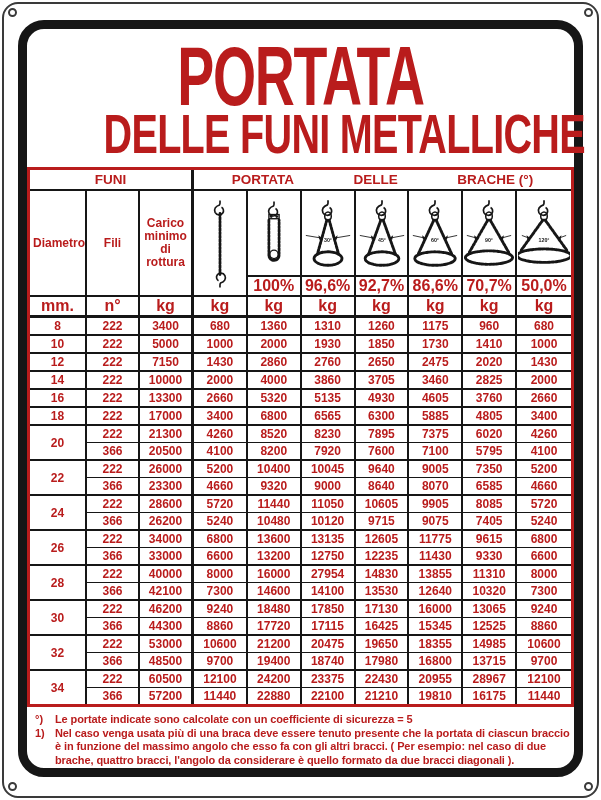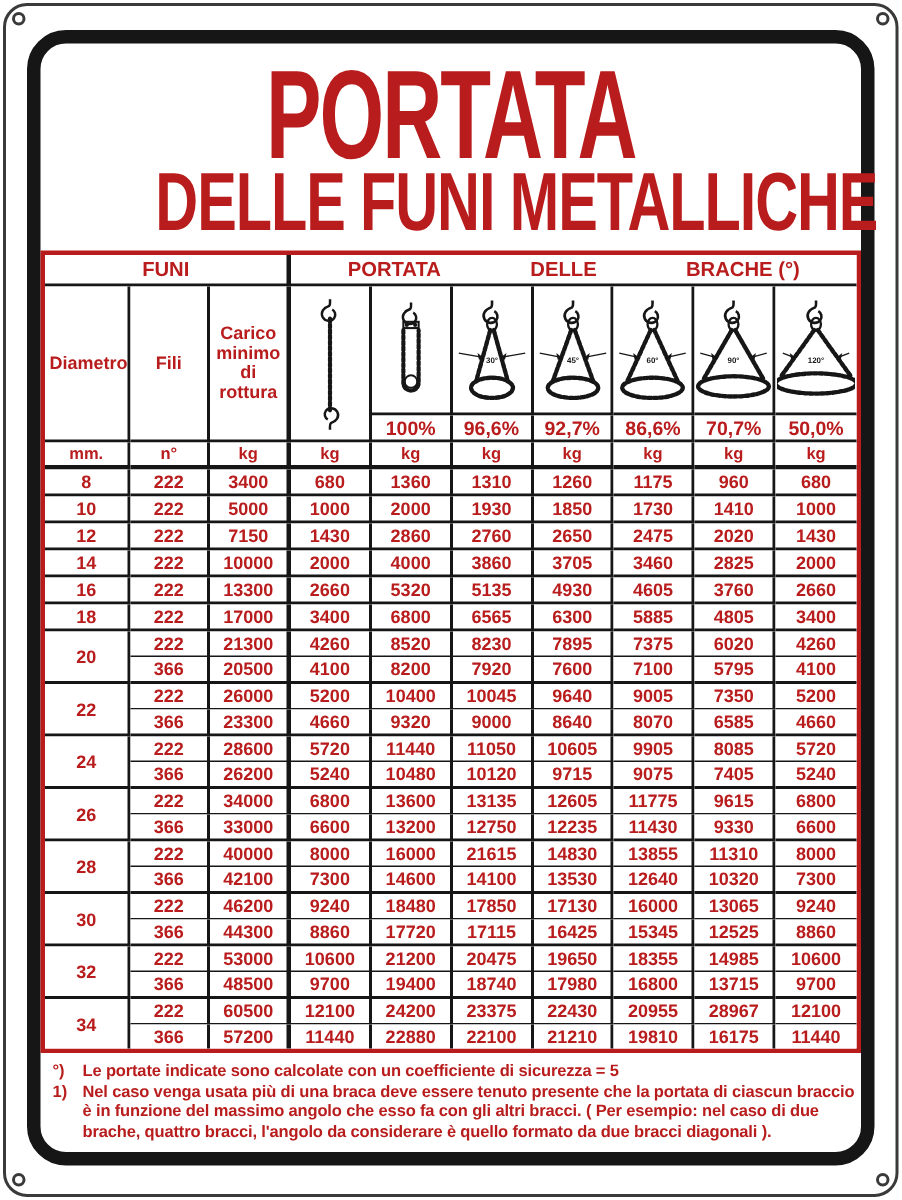--- a/index.html
+++ b/index.html
@@ -23,22 +23,22 @@
   col.c-diam{width:57px}col.c-fili{width:53px}col.c-car{width:54px}
   th,td{border-right:2px solid #161616;border-bottom:2px solid #161616;
         padding:0;text-align:center;vertical-align:middle;font-weight:bold;
         background:#fff;overflow:hidden;}
   th.last-col,td.last-col{border-right:none;}
   th.sep,td.sep{border-right-width:3px;}
   .h-section th{height:19px;font-size:13.5px;}
   .spread{display:flex;justify-content:space-around;align-items:center;padding:0 8px;}
   .h-icons th{height:84px;}
   .h-icons th.colhead{font-size:12px;line-height:13px;padding:0 3px;margin-left:13px;}
-  .h-pct th{height:16px;font-size:13px;}
-  .h-units th{height:15px;font-size:11px;border-bottom-width:3px;text-align:center;}
+  .h-pct th{height:16px;font-size:16px;}
+  .h-units th{height:15px;font-size:16px;border-bottom-width:3px;text-align:center;}
   tbody td{height:16px;font-size:12px;line-height:16px;}
   td.thin-b{border-bottom-width:1px;}
   td.no-b{border-bottom-style:none;}
   svg.sling{display:block;margin:2px auto 0;}
   svg.sling text{font-family:"Liberation Sans",sans-serif;font-weight:bold;}
 
   .notes{margin-top:6px;padding:0 4px 0 8px;}
   .note{display:flex;font-size:11px;line-height:13.5px;font-weight:bold;text-align:left;}
   .note .marker{flex:none;width:20px;}
   .note .text{flex:1;letter-spacing:-0.1px;}
@@ -359,21 +359,21 @@
             <td>11430</td>
             <td>9330</td>
             <td class="last-col">6600</td>
           </tr>
           <tr>
             <td rowspan="2">28</td>
             <td class="thin-b">222</td>
             <td class="sep thin-b">40000</td>
             <td class="thin-b">8000</td>
             <td class="thin-b">16000</td>
-            <td class="thin-b">21615</td>
+            <td class="thin-b">27954</td>
             <td class="thin-b">14830</td>
             <td class="thin-b">13855</td>
             <td class="thin-b">11310</td>
             <td class="last-col thin-b">8000</td>
           </tr>
           <tr>
             <td>366</td>
             <td class="sep">42100</td>
             <td>7300</td>
             <td>14600</td>

